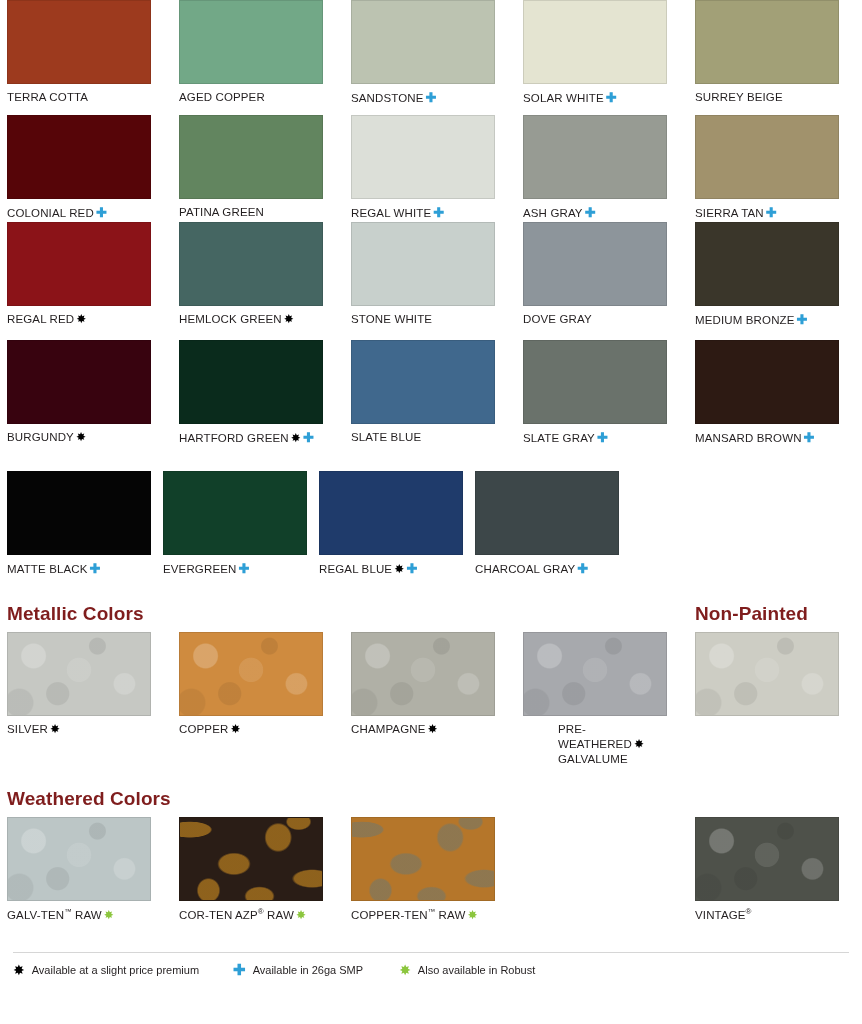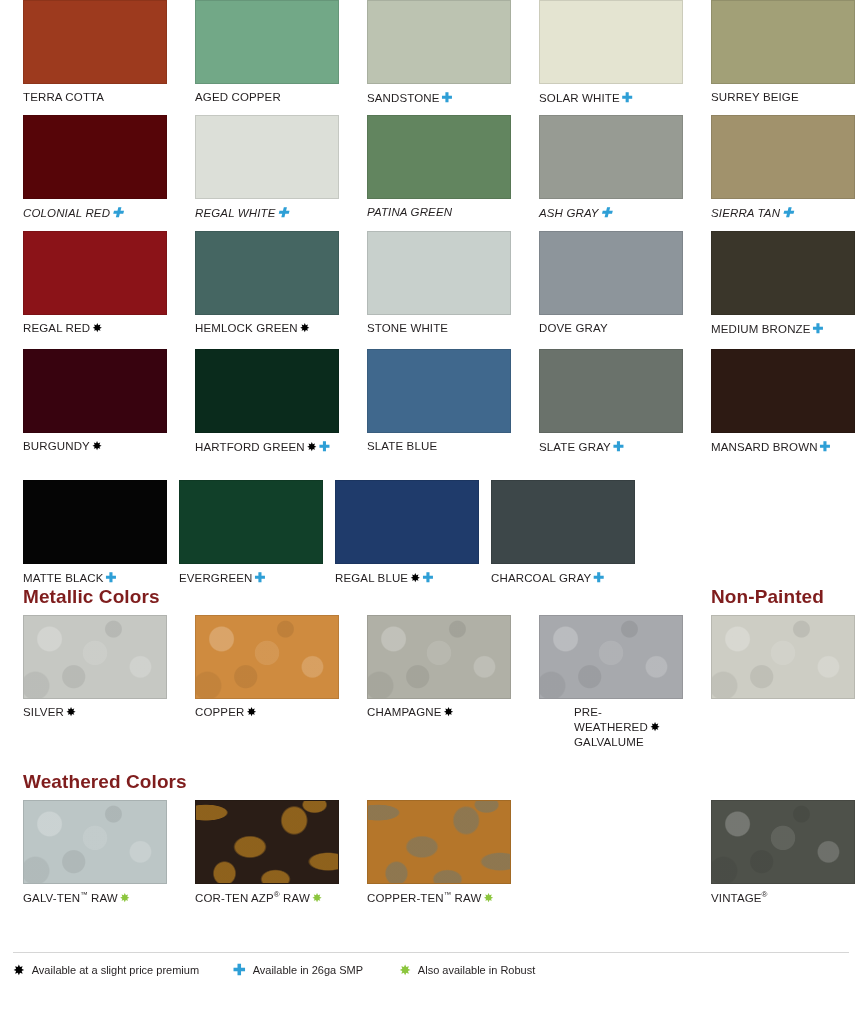--- a/index.html
+++ b/index.html
@@ -4,21 +4,21 @@
 <style>
   * { box-sizing: border-box; }
   html, body { margin:0; padding:0; }
   body {
     width: 862px; height: 1024px;
     background: #ffffff;
     font-family: "Liberation Sans", sans-serif;
     color: #231f20;
     overflow: hidden;
   }
-  .sheet { position: relative; width: 862px; height: 1024px; padding: 0 23px; }
+  .sheet { position: relative; width: 862px; height: 1024px; padding: 0 7px; }
 
   .grid {
     display: grid;
     grid-template-columns: repeat(5, 144px);
     column-gap: 28px;
   }
 
   .cell { width: 144px; }
 
   .swatch {
@@ -118,34 +118,34 @@
         </div>
         <div class="cell">
           <div class="swatch" style="background: rgb(228, 228, 209);"></div>
           <div class="label"><span>SOLAR WHITE</span><span class="mark plus">✚</span></div>
         </div>
         <div class="cell">
           <div class="swatch" style="background: rgb(162, 160, 119);"></div>
           <div class="label"><span>SURREY BEIGE</span></div>
         </div>
       </div>
-      <div class="grid" style="margin-bottom: 9px; font-style: italic;">
+      <div class="grid" style="">
         <div class="cell">
           <div class="swatch" style="background: rgb(86, 5, 8);"></div>
           <div class="label"><span>COLONIAL RED</span><span class="mark plus">✚</span></div>
         </div>
         <div class="cell">
+          <div class="swatch" style="background: rgb(98, 133, 95);"></div>
+          <div class="label"><span>PATINA GREEN</span></div>
+        </div>
+        <div class="cell">
           <div class="swatch" style="background: rgb(220, 223, 216);"></div>
           <div class="label"><span>REGAL WHITE</span><span class="mark plus">✚</span></div>
         </div>
         <div class="cell">
-          <div class="swatch" style="background: rgb(98, 133, 95);"></div>
-          <div class="label"><span>PATINA GREEN</span></div>
-        </div>
-        <div class="cell">
           <div class="swatch" style="background: rgb(151, 155, 147);"></div>
           <div class="label"><span>ASH GRAY</span><span class="mark plus">✚</span></div>
         </div>
         <div class="cell">
           <div class="swatch" style="background: rgb(161, 146, 108);"></div>
           <div class="label"><span>SIERRA TAN</span><span class="mark plus">✚</span></div>
         </div>
       </div>
       <div class="grid" style="margin-bottom: 12px;">
         <div class="cell">
@@ -184,21 +184,21 @@
         </div>
         <div class="cell">
           <div class="swatch" style="background: rgb(106, 114, 107);"></div>
           <div class="label"><span>SLATE GRAY</span><span class="mark plus">✚</span></div>
         </div>
         <div class="cell">
           <div class="swatch" style="background: rgb(45, 26, 19);"></div>
           <div class="label"><span>MANSARD BROWN</span><span class="mark plus">✚</span></div>
         </div>
       </div>
-      <div class="grid" style=" gap: 12px;">
+      <div class="grid" style="margin-bottom: 26px; gap: 12px;">
         <div class="cell">
           <div class="swatch" style="background: rgb(5, 5, 5);"></div>
           <div class="label"><span>MATTE BLACK</span><span class="mark plus">✚</span></div>
         </div>
         <div class="cell">
           <div class="swatch" style="background: rgb(17, 64, 41);"></div>
           <div class="label"><span>EVERGREEN</span><span class="mark plus">✚</span></div>
         </div>
         <div class="cell">
           <div class="swatch" style="background: rgb(31, 59, 107);"></div>

